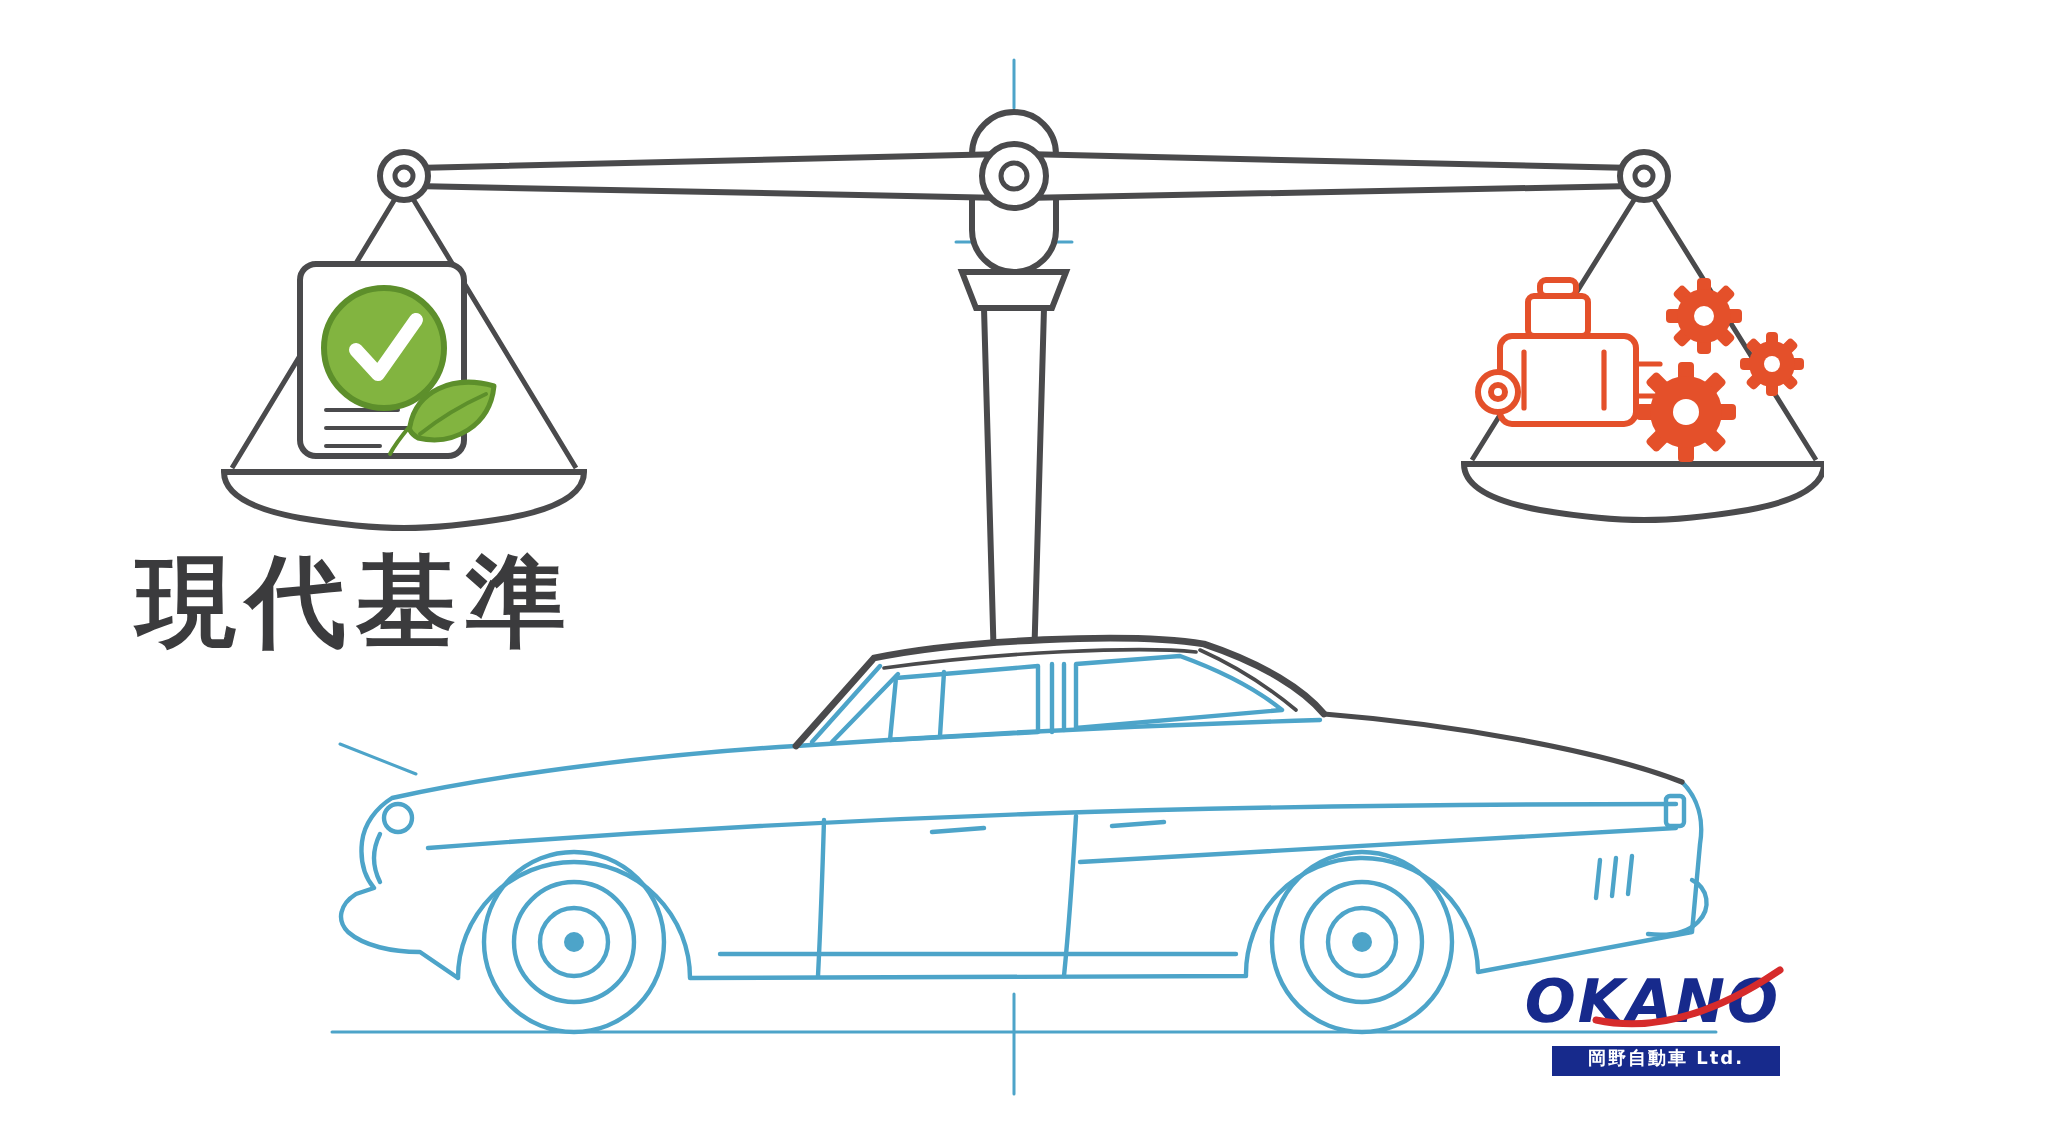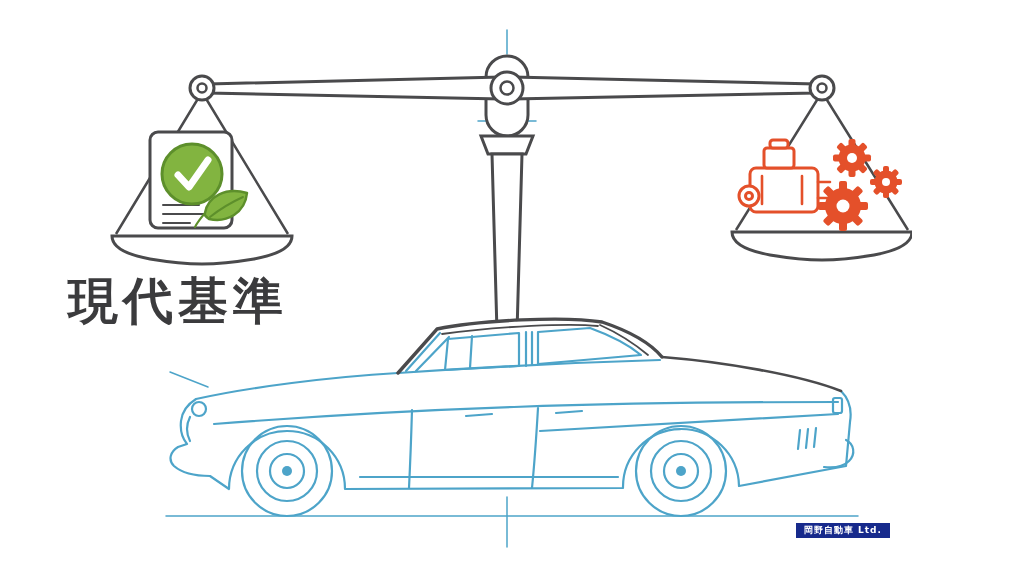--- a/index.html
+++ b/index.html
@@ -38,21 +38,21 @@
   .logo{position:absolute;right:22px;bottom:34px;text-align:right;}
   .logo-word-wrap{position:relative;display:inline-block;}
   .logo-word{
     font-style:italic;font-weight:900;font-size:30px;line-height:1;
     color:var(--c-navy,#172a8c);letter-spacing:1px;position:relative;z-index:1;
   }
   .swoosh{position:absolute;right:-8px;top:-8px;z-index:2;pointer-events:none;}
   .swoosh path{stroke:var(--c-red,#d62b2b);stroke-width:3.5;fill:none;stroke-linecap:round;}
   .logo-sub{
     background:var(--c-navy,#172a8c);color:#fff;font-size:9px;font-weight:bold;
-    display:inline-block;padding:2px 8px;margin-top:1px;letter-spacing:1px;line-height:1.2;
+    display:inline-block;padding:2px 18px;margin-top:1px;letter-spacing:1px;line-height:1.2;
   }
 </style>
 </head>
 <body>
 
 <div class="canvas">
 
   <svg class="art" width="1024" height="572" viewBox="0 0 1024 572">
 
     <g>
@@ -192,17 +192,23 @@
       </g>
 
       <path class="blthin" d="M166,516 L858,516"></path>
       <path class="blthin" d="M507,497 L507,547"></path>
     </g>
   </svg>
 
   <div class="label" style="left:68px;top:276px">現代基準</div>
 
   <div class="logo">
+    <div class="logo-word-wrap">
+      <svg class="swoosh" width="120" height="40" viewBox="0 0 120 40">
+        <path d="M20,31 Q62,40 112,6"></path>
+      </svg>
+      <span class="logo-word">OKANO</span>
+    </div>
     <br>
     <div class="logo-sub">岡野自動車 Ltd.</div>
   </div>
 
 </div>
 
 </body></html>

